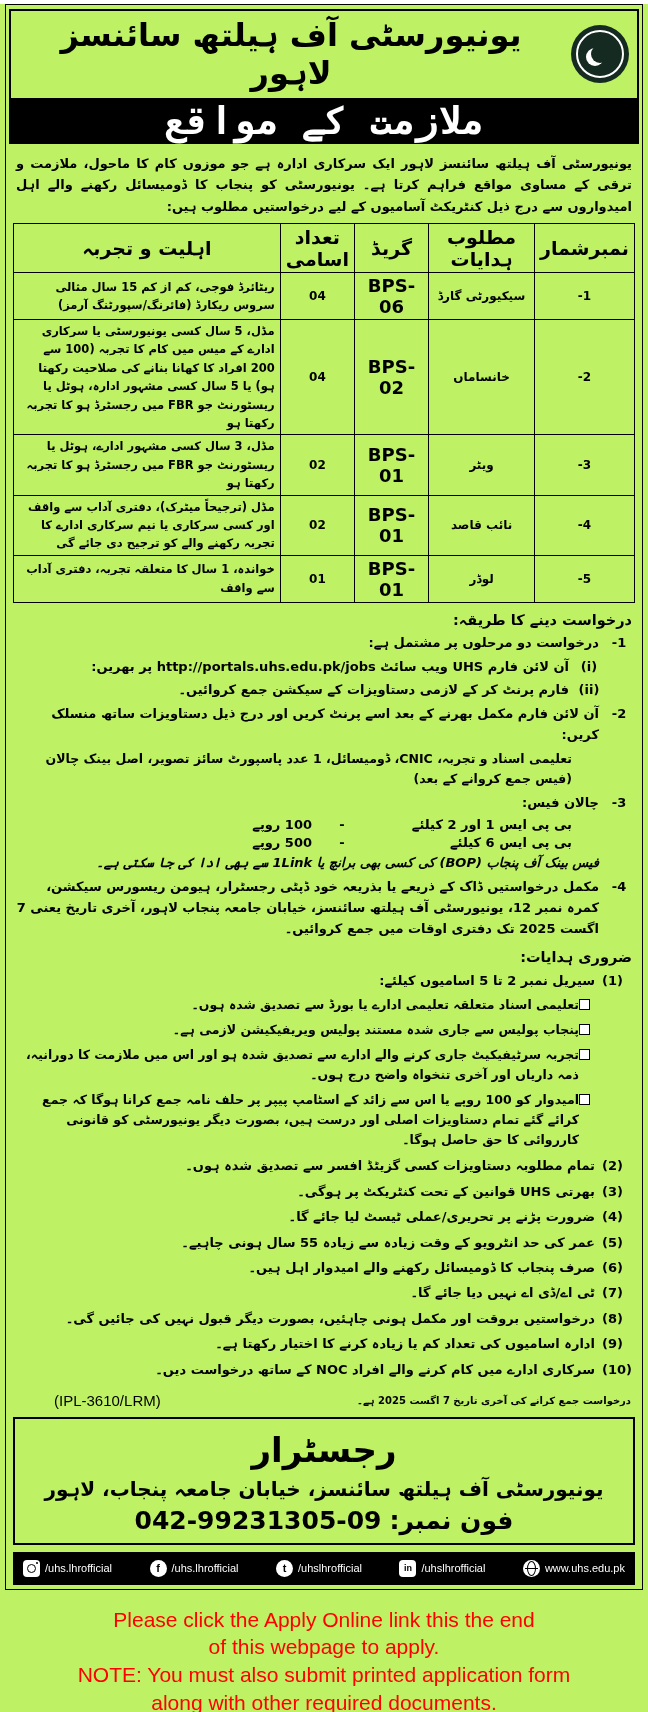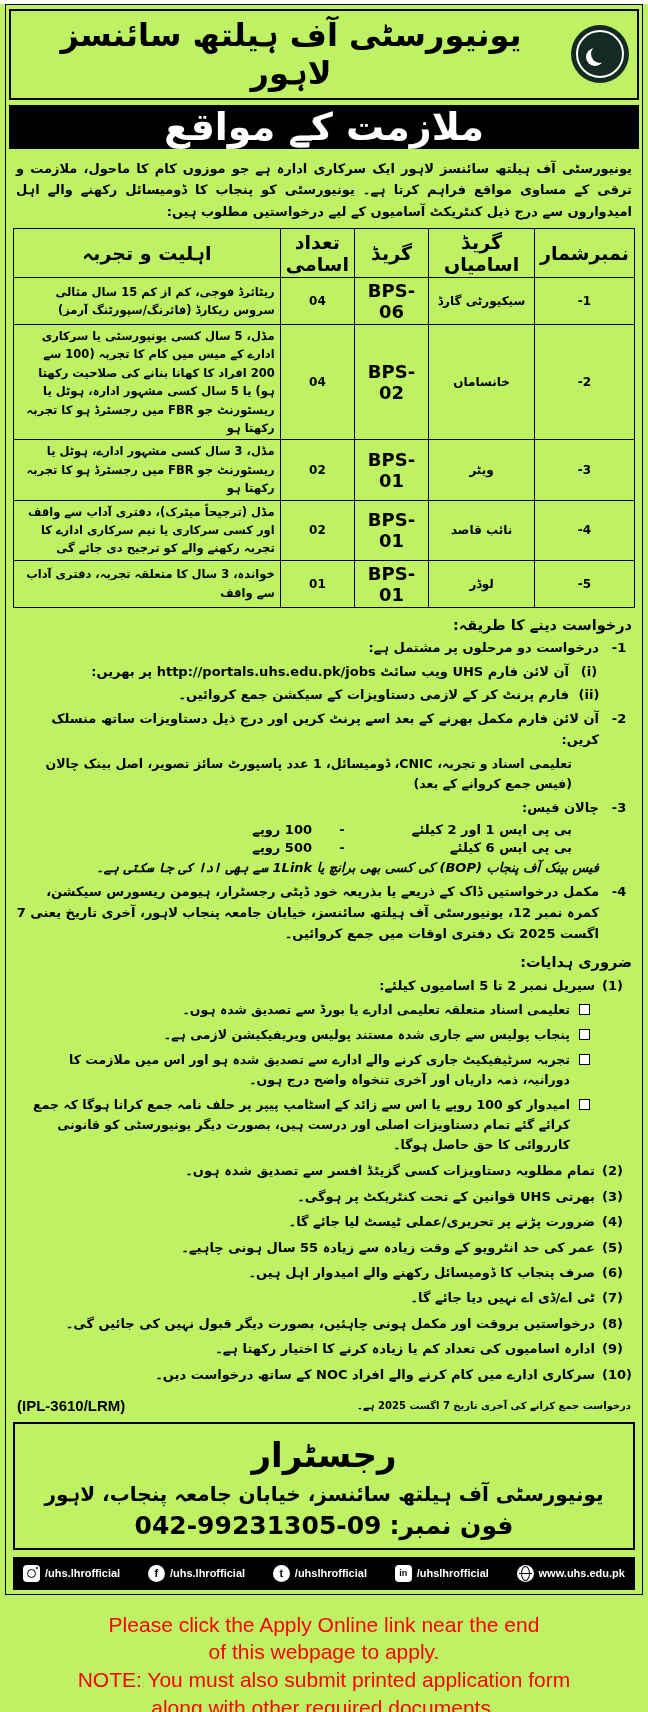--- a/index.html
+++ b/index.html
@@ -8,21 +8,21 @@
   .ad { margin:4px 5px 0; border:1px solid #000; padding:4px 3px 3px; direction:rtl; }
 
   
   .header { border:2px solid #000; display:flex; align-items:center; gap:8px; padding:5px 8px; }
   .title { flex:1; text-align:center; font-size:32px; font-weight:bold; line-height:1.2; }
   .logo { width:58px; height:58px; border-radius:50%; background:#152a20; position:relative; flex:0 0 auto; display:flex; align-items:center; justify-content:center; }
   .logo-ring { position:absolute; inset:5px; border:2px solid #fff; border-radius:50%; }
   .logo-crescent { width:18px; height:18px; border-radius:50%; background:transparent; box-shadow:-5px 3px 0 0 #fff; }
 
   
-  .banner { background:#000; margin-top:5px; height:44px; display:flex; align-items:center; justify-content:center; }
+  .banner { background:#000; height:44px; display:flex; align-items:center; justify-content:center;font-family:Liberation Mono, monospace; }
   .banner-text { color:#fff; font-size:38px; font-weight:bold; }
 
   
   .intro { margin:9px 7px 6px; font-size:13px; font-weight:600; text-align:justify; line-height:1.65; }
 
   
   table { width:calc(100% - 8px); margin:2px 4px; border-collapse:collapse; }
   th, td { border:1.4px solid #000; padding:2px 5px; font-size:12px; font-weight:600; vertical-align:middle; text-align:center; }
   th { font-size:19px; font-weight:bold; }
   .c-serial { width:42px; } .c-pos { width:106px; } .c-grade { width:74px; } .c-count { width:62px; }
@@ -38,38 +38,38 @@
   .sub { margin-right:30px; }
   .urltext { font-weight:bold; }
   .docline { margin-right:60px; font-size:12.5px; font-weight:600; line-height:1.6; margin-bottom:4px; }
   .feerow { display:flex; margin-right:60px; font-size:13px; font-weight:bold; margin-bottom:3px; }
   .flabel { width:200px; }
   .fdash { width:60px; text-align:center; }
   .feenote { margin-right:33px; font-size:13px; font-weight:600; line-height:1.6; margin-bottom:4px;font-style:italic; }
 
   .iitem { display:flex; gap:7px; font-size:13px; font-weight:600; line-height:1.65; margin-bottom:4px; }
   .imark { flex:0 0 30px; text-align:left; font-weight:bold; direction:ltr; unicode-bidi:isolate; }
-  .checkrow { display:flex; gap:9px; margin:0 42px 5px 4px; font-size:12.5px; font-weight:600; line-height:1.6; }
+  .checkrow { display:flex; gap:0; margin:0 42px 5px 4px; font-size:12.5px; font-weight:600; line-height:1.6; }
   .checkbox { flex:0 0 11px; width:11px; height:11px; border:1.6px solid #000; background:#fff; margin-top:4px; }
 
   
   .bottomrow { display:flex; justify-content:space-between; align-items:center; margin:12px 8px 8px; }
   .deadline { font-weight:bold; font-size:10px; }
-  .ipl { direction:ltr; unicode-bidi:isolate; font-weight:bold; font-size:15px; font-family:"Liberation Sans", sans-serif; }
+  .ipl { direction:ltr; unicode-bidi:isolate; font-weight:normal; font-size:15px; font-family:"Liberation Sans", sans-serif;margin-left:37px; }
 
   
   .footerbox { border:2px solid #000; margin:2px 4px 0; padding:10px 6px 8px; text-align:center; }
   .registrar { font-size:34px; font-weight:bold; line-height:1.25; }
   .address { font-size:20px; font-weight:bold; margin-top:3px; line-height:1.4; }
   .phonerow { display:flex; justify-content:center; align-items:baseline; gap:8px; font-size:25px; font-weight:bold; margin-top:3px; }
   .phone { direction:ltr; unicode-bidi:isolate; }
 
   
   .social { background:#000; margin:7px 4px 1px; display:flex; align-items:center; justify-content:space-between; padding:8px 10px; direction:ltr; }
-  .sitem { display:flex; align-items:center; gap:5px; color:#fff; font-size:11px; font-weight:bold; font-family:"Liberation Sans", sans-serif; }
+  .sitem { display:flex; align-items:center; gap:5px; color:#fff; font-size:11px; font-weight:normal; font-family:"Liberation Sans", sans-serif; }
   .sicon { width:17px; height:17px; background:#fff; color:#000; display:inline-flex; align-items:center; justify-content:center; font-size:11px; font-weight:bold; flex:0 0 auto; }
   .circle { border-radius:50%; }
   .rsq { border-radius:4px; }
   .fb::before { content:"f"; }
   .tw::before { content:"t"; }
   .li::before { content:"in"; font-size:9px; }
   .ig { position:relative; border-radius:4px; }
   .ig::before { content:""; width:7px; height:7px; border:1.6px solid #000; border-radius:50%; }
   .ig::after { content:""; position:absolute; top:2px; right:2px; width:2.5px; height:2.5px; background:#000; border-radius:50%; }
   .gl { border-radius:50%; position:relative; }
@@ -96,21 +96,21 @@
     <div class="banner">
       <span class="banner-text">ملازمت کے مواقع</span>
     </div>
 
     <p class="intro">یونیورسٹی آف ہیلتھ سائنسز لاہور ایک سرکاری ادارہ ہے جو موزوں کام کا ماحول، ملازمت و ترقی کے مساوی مواقع فراہم کرتا ہے۔ یونیورسٹی کو پنجاب کا ڈومیسائل رکھنے والے اہل امیدواروں سے درج ذیل کنٹریکٹ آسامیوں کے لیے درخواستیں مطلوب ہیں:</p>
 
     <table>
       <thead>
         <tr>
           <th class="c-serial">نمبرشمار</th>
-          <th class="c-pos">گریڈ اسامیاں</th>
+          <th class="c-pos">مطلوب ہدایات</th>
           <th class="c-grade">گریڈ</th>
           <th class="c-count">تعداد اسامی</th>
           <th>اہلیت و تجربہ</th>
         </tr>
       </thead>
       <tbody>
         <tr>
           <td class="ltr">-1</td>
           <td>سیکیورٹی گارڈ</td>
           <td class="ltr grade">BPS-06</td>
@@ -136,21 +136,21 @@
           <td>نائب قاصد</td>
           <td class="ltr grade">BPS-01</td>
           <td class="ltr">02</td>
           <td class="elig">مڈل (ترجیحاً میٹرک)، دفتری آداب سے واقف اور کسی سرکاری یا نیم سرکاری ادارے کا تجربہ رکھنے والے کو ترجیح دی جائے گی</td>
         </tr>
         <tr>
           <td class="ltr">-5</td>
           <td>لوڈر</td>
           <td class="ltr grade">BPS-01</td>
           <td class="ltr">01</td>
-          <td class="elig">خواندہ، 3 سال کا متعلقہ تجربہ، دفتری آداب سے واقف</td>
+          <td class="elig">خواندہ، 1 سال کا متعلقہ تجربہ، دفتری آداب سے واقف</td>
         </tr>
       </tbody>
     </table>
 
     <div class="section">
       <div class="sec-heading">درخواست دینے کا طریقہ:</div>
 
       <div class="pitem">
         <span class="pmark">-1</span>
         <span>درخواست دو مرحلوں پر مشتمل ہے:</span>
@@ -295,18 +295,18 @@
       </div>
       <div class="sitem">
         <span class="sicon gl"></span>
         <span>www.uhs.edu.pk</span>
       </div>
     </div>
 
   </div>
 
   <div class="notice">
-    <div>Please click the Apply Online link near the end</div>
+    <div>Please click the Apply Online link this the end</div>
     <div>of this webpage to apply.</div>
     <div>NOTE: You must also submit printed application form</div>
     <div>along with other required documents.</div>
   </div>
 </div>
 
 </body></html>

